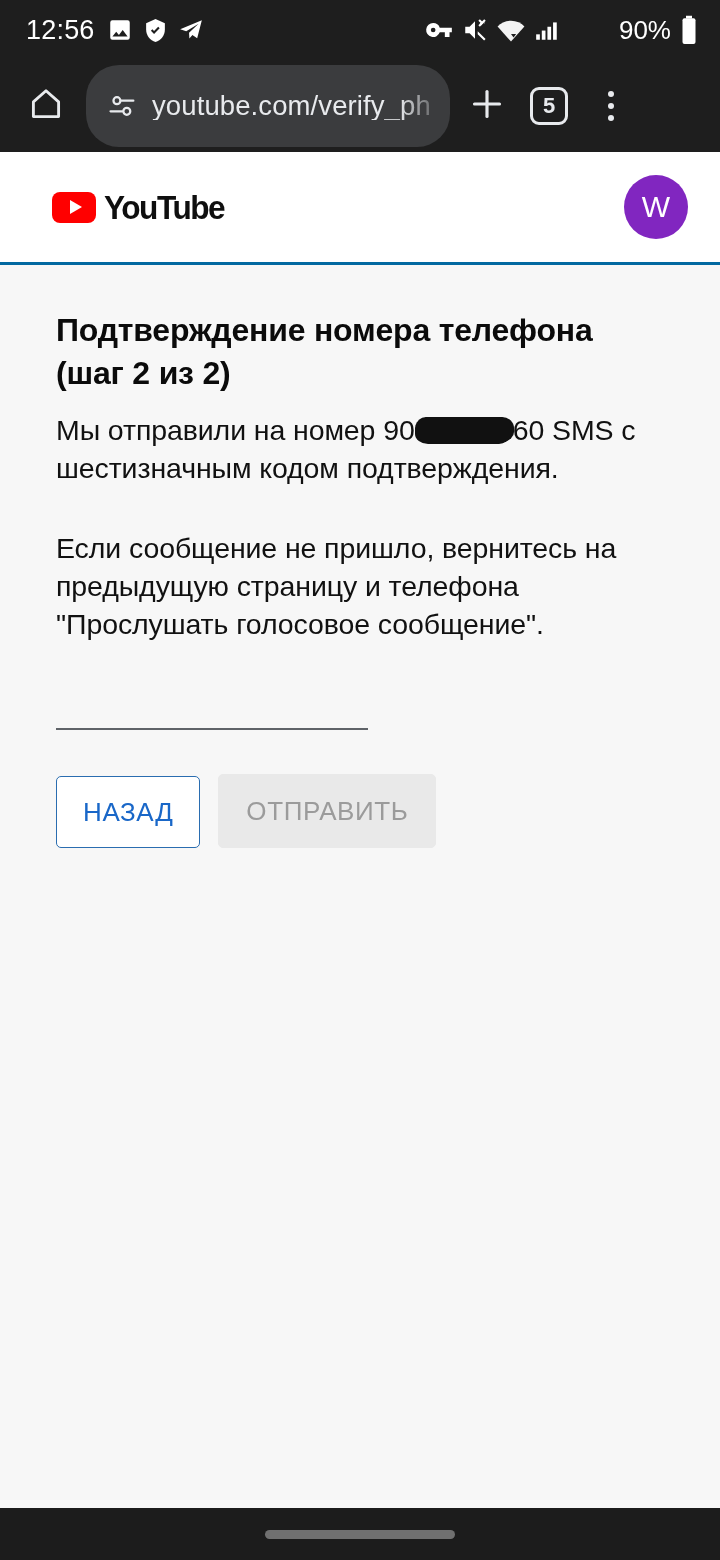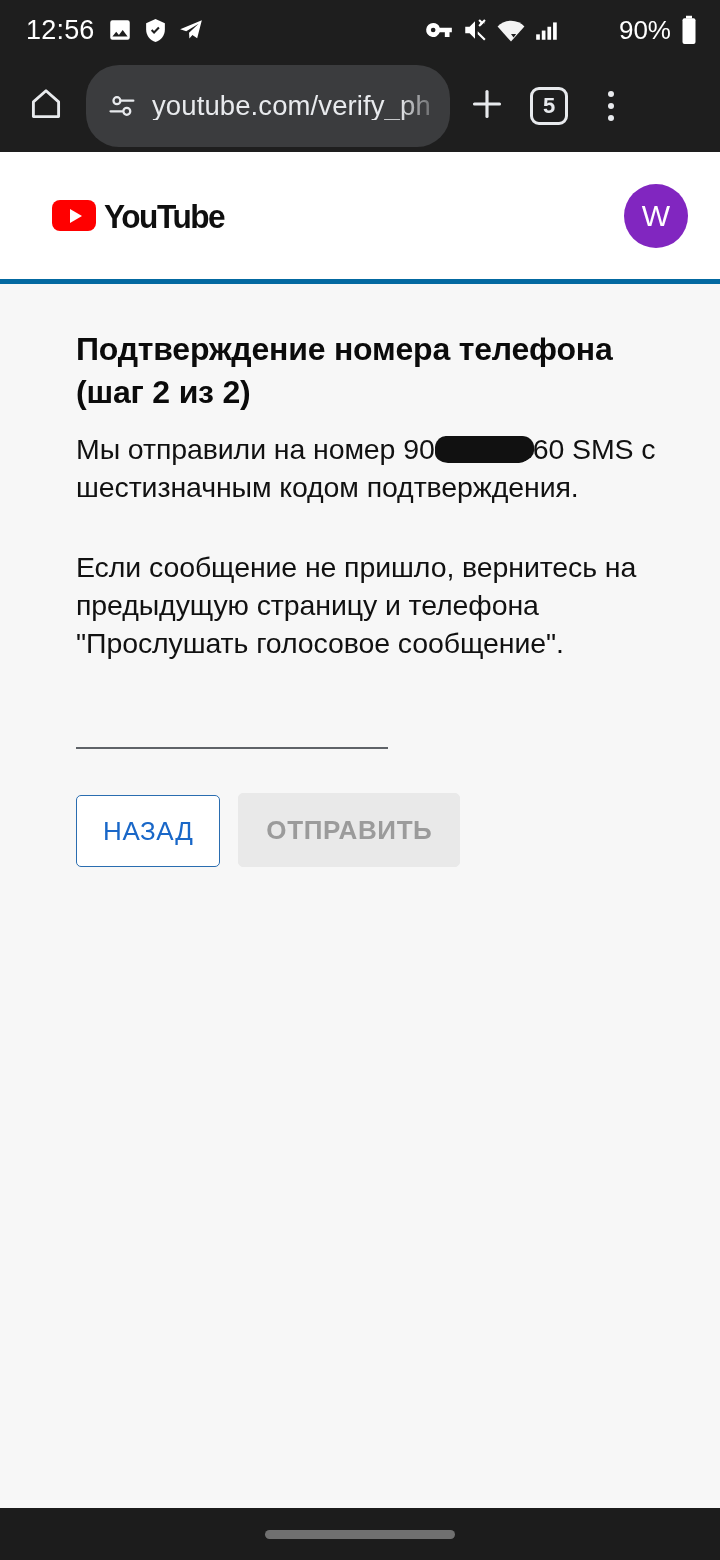--- a/index.html
+++ b/index.html
@@ -46,21 +46,21 @@
   .tabcount{
     width:38px; height:38px; border:3px solid #e8eaed; border-radius:9px;
     display:flex; align-items:center; justify-content:center;
     color:#e8eaed; font-size:22px; font-weight:700; line-height:1;
   }
   .dot{ width:6px; height:6px; border-radius:50%; background:#e8eaed; }
   .dots{ display:flex; flex-direction:column; gap:6px; align-items:center; }
 
   
   .yt-header{
-    height:132px; background:#ffffff; border-bottom:5px solid #0369a1;
+    height:113px; background:#ffffff; border-bottom:3px solid #0369a1;
     display:flex; align-items:center; justify-content:space-between;
     padding:0 32px 0 52px;
   }
   .yt-logo{ display:flex; align-items:center; gap:8px; }
   .yt-play{
     width:44px; height:31px; background:#ff0000; border-radius:8px;
     display:flex; align-items:center; justify-content:center; flex:none;
   }
   .yt-play i{
     width:0; height:0; border-left:12px solid #fff;
@@ -71,21 +71,21 @@
     font-size:34px; font-weight:700; color:#0f0f0f;
     letter-spacing:-1.6px; line-height:1; transform:scaleX(.93); transform-origin:left center;
   }
   .avatar{
     width:64px; height:64px; border-radius:50%; background:#8126c0;
     color:#ffffff; font-size:30px; font-weight:400;
     display:flex; align-items:center; justify-content:center; line-height:1;
   }
 
   
-  .content{ background:#f7f7f7; padding:44px 56px 0 56px;margin-left:20px; }
+  .content{ background:#f7f7f7; padding:44px 56px 0 56px; }
   .page-title{
     font-size:32px; font-weight:700; color:#0b0b0b; line-height:1.33;
     letter-spacing:-.2px; max-width:590px;
   }
   .para{
     font-size:28.5px; color:#111111; line-height:1.33; margin-top:18px;
     max-width:580px; letter-spacing:-.1px;
   }
   .para.second{ margin-top:42px; max-width:575px; }
   .redacted{
@@ -108,21 +108,21 @@
     font-family:"Liberation Sans", sans-serif;
     font-size:26px; letter-spacing:.6px; line-height:1;
     border-radius:5px; cursor:pointer;
   }
   .btn-back{
     background:#ffffff; color:#1967c8; border:1px solid #2a6db0;
     padding:22px 26px;
   }
   .btn-submit{
     background:#e9e9e9; color:#9b9b9b; border:1px solid #e9e9e9;
-    padding:23px 27px; cursor:default;font-weight:bold;
+    padding:23px 27px; cursor:default;
   }
 
   
   .navbar{
     position:absolute; left:0; bottom:0; width:720px; height:52px;
     background:#1c1c1c; display:flex; align-items:center; justify-content:center;
   }
   .gesture-pill{ width:190px; height:9px; border-radius:5px; background:#707070; }
 </style>
 </head>

